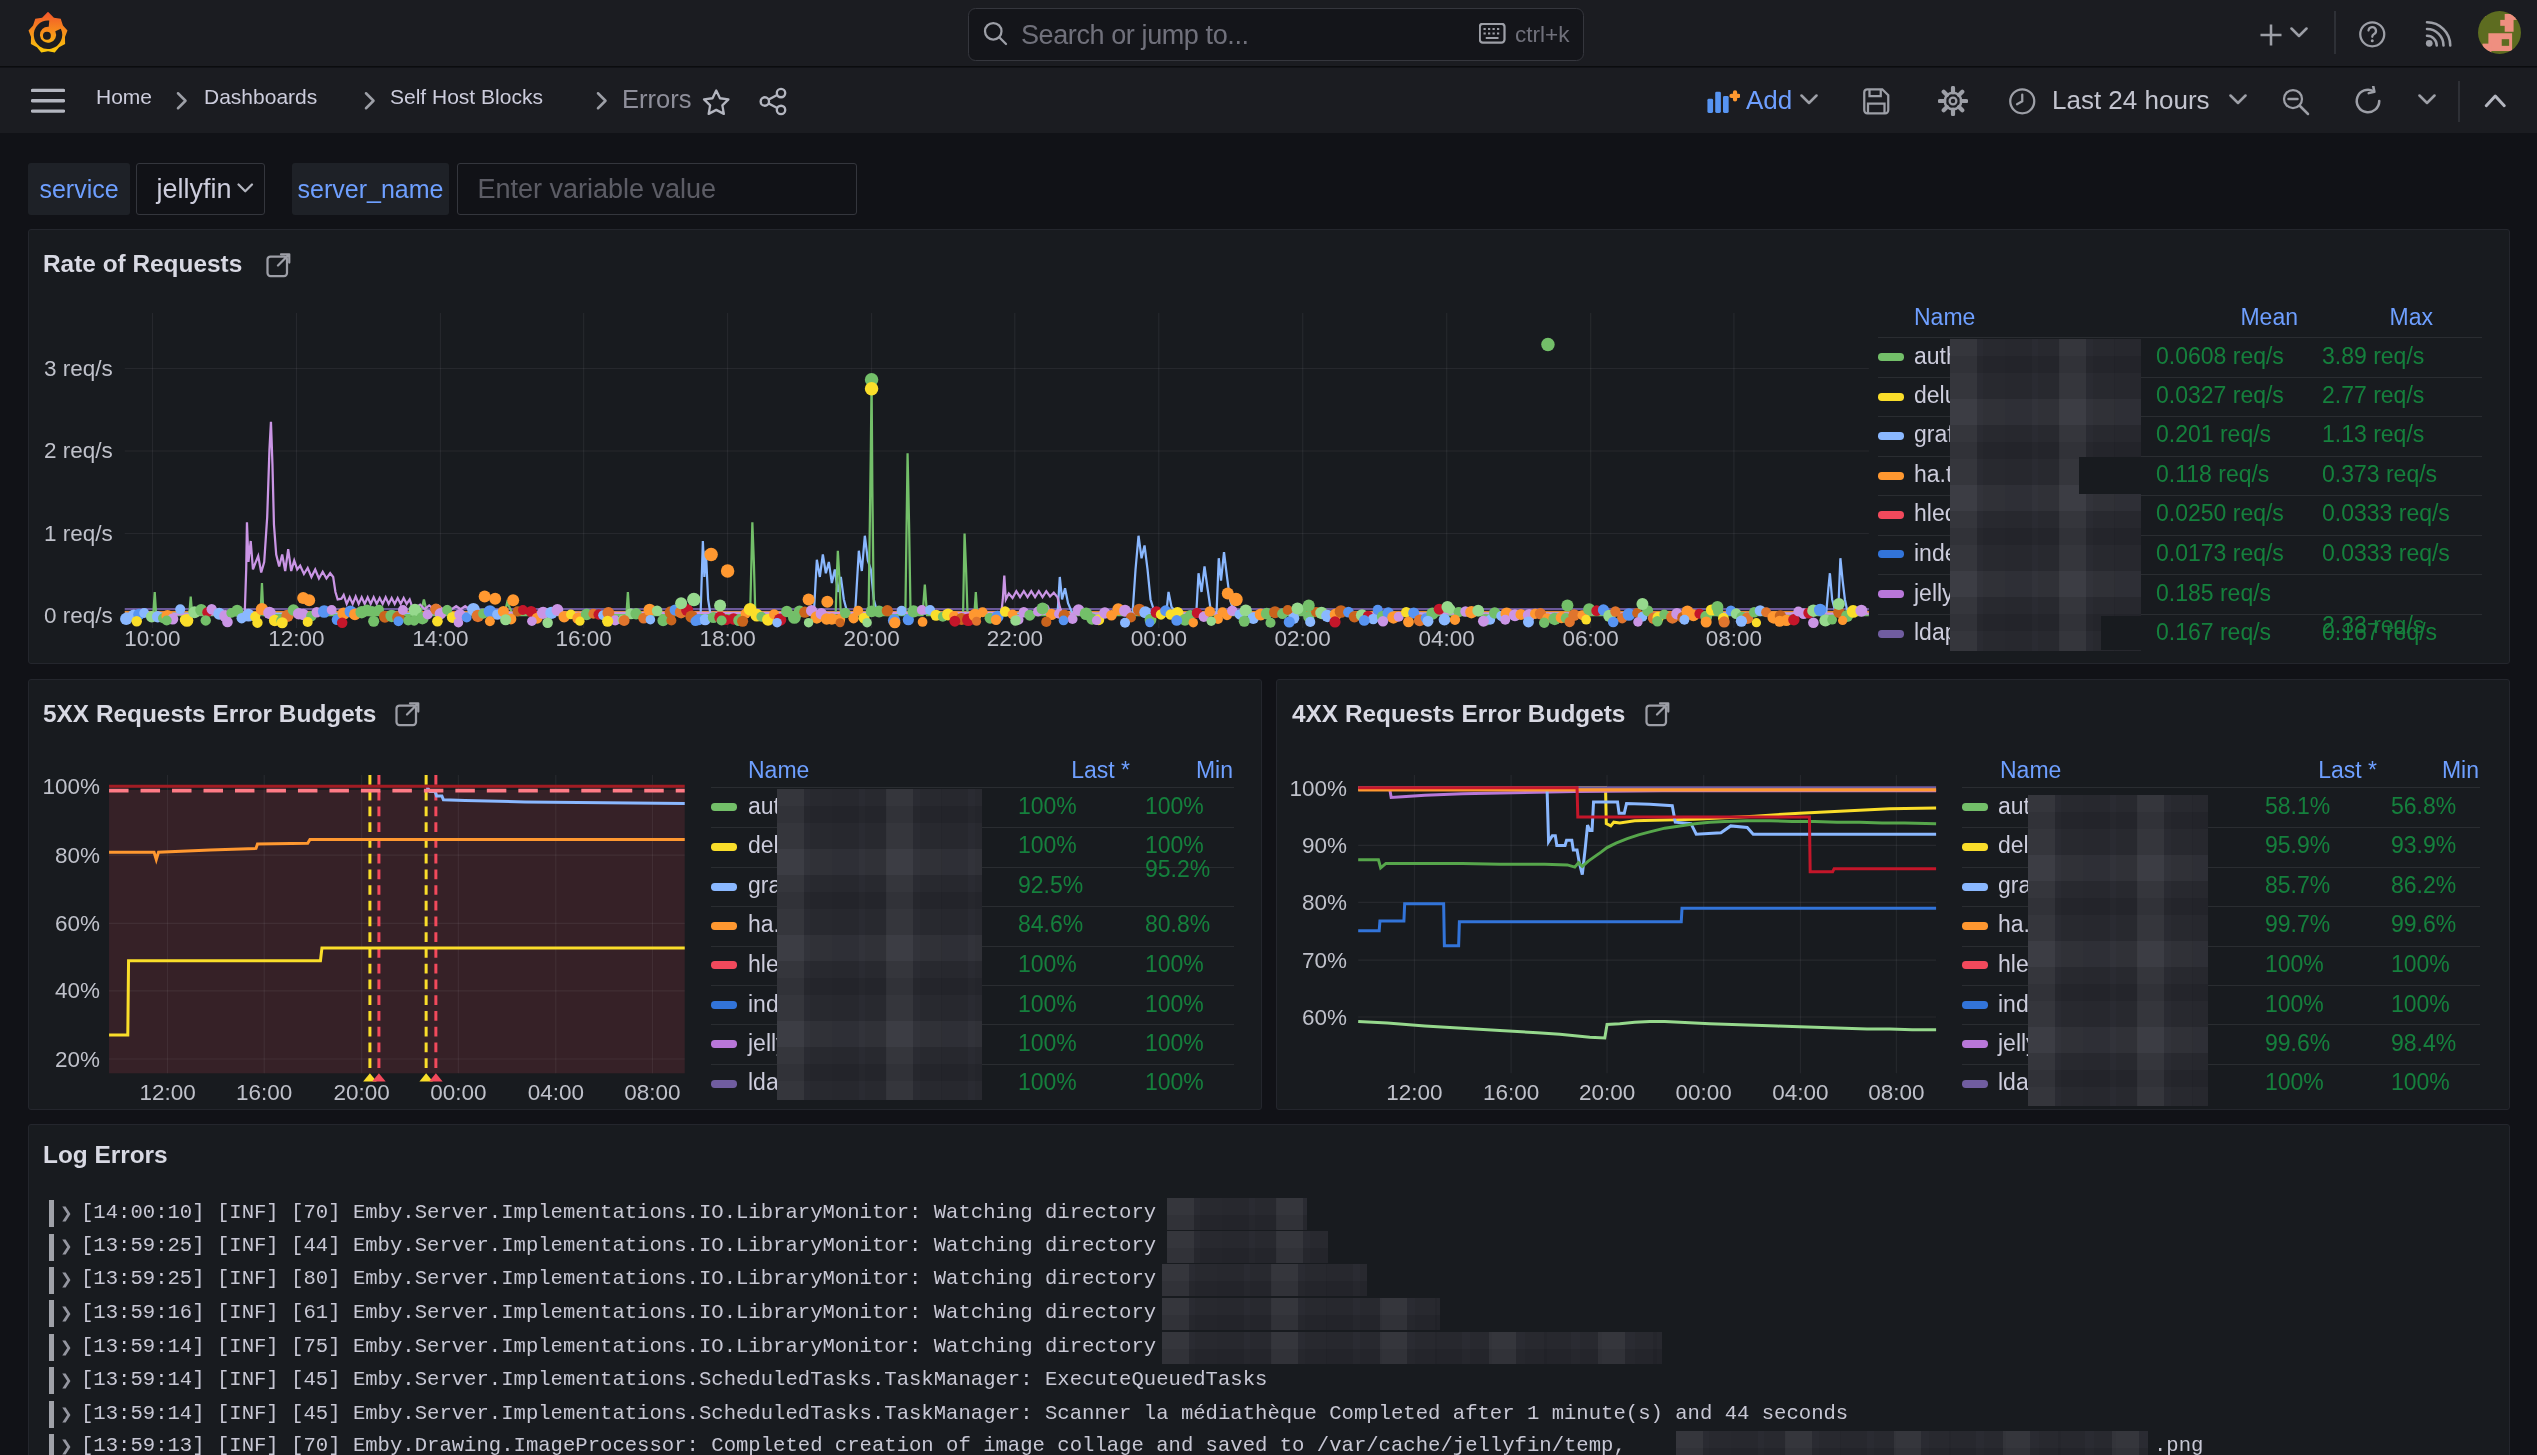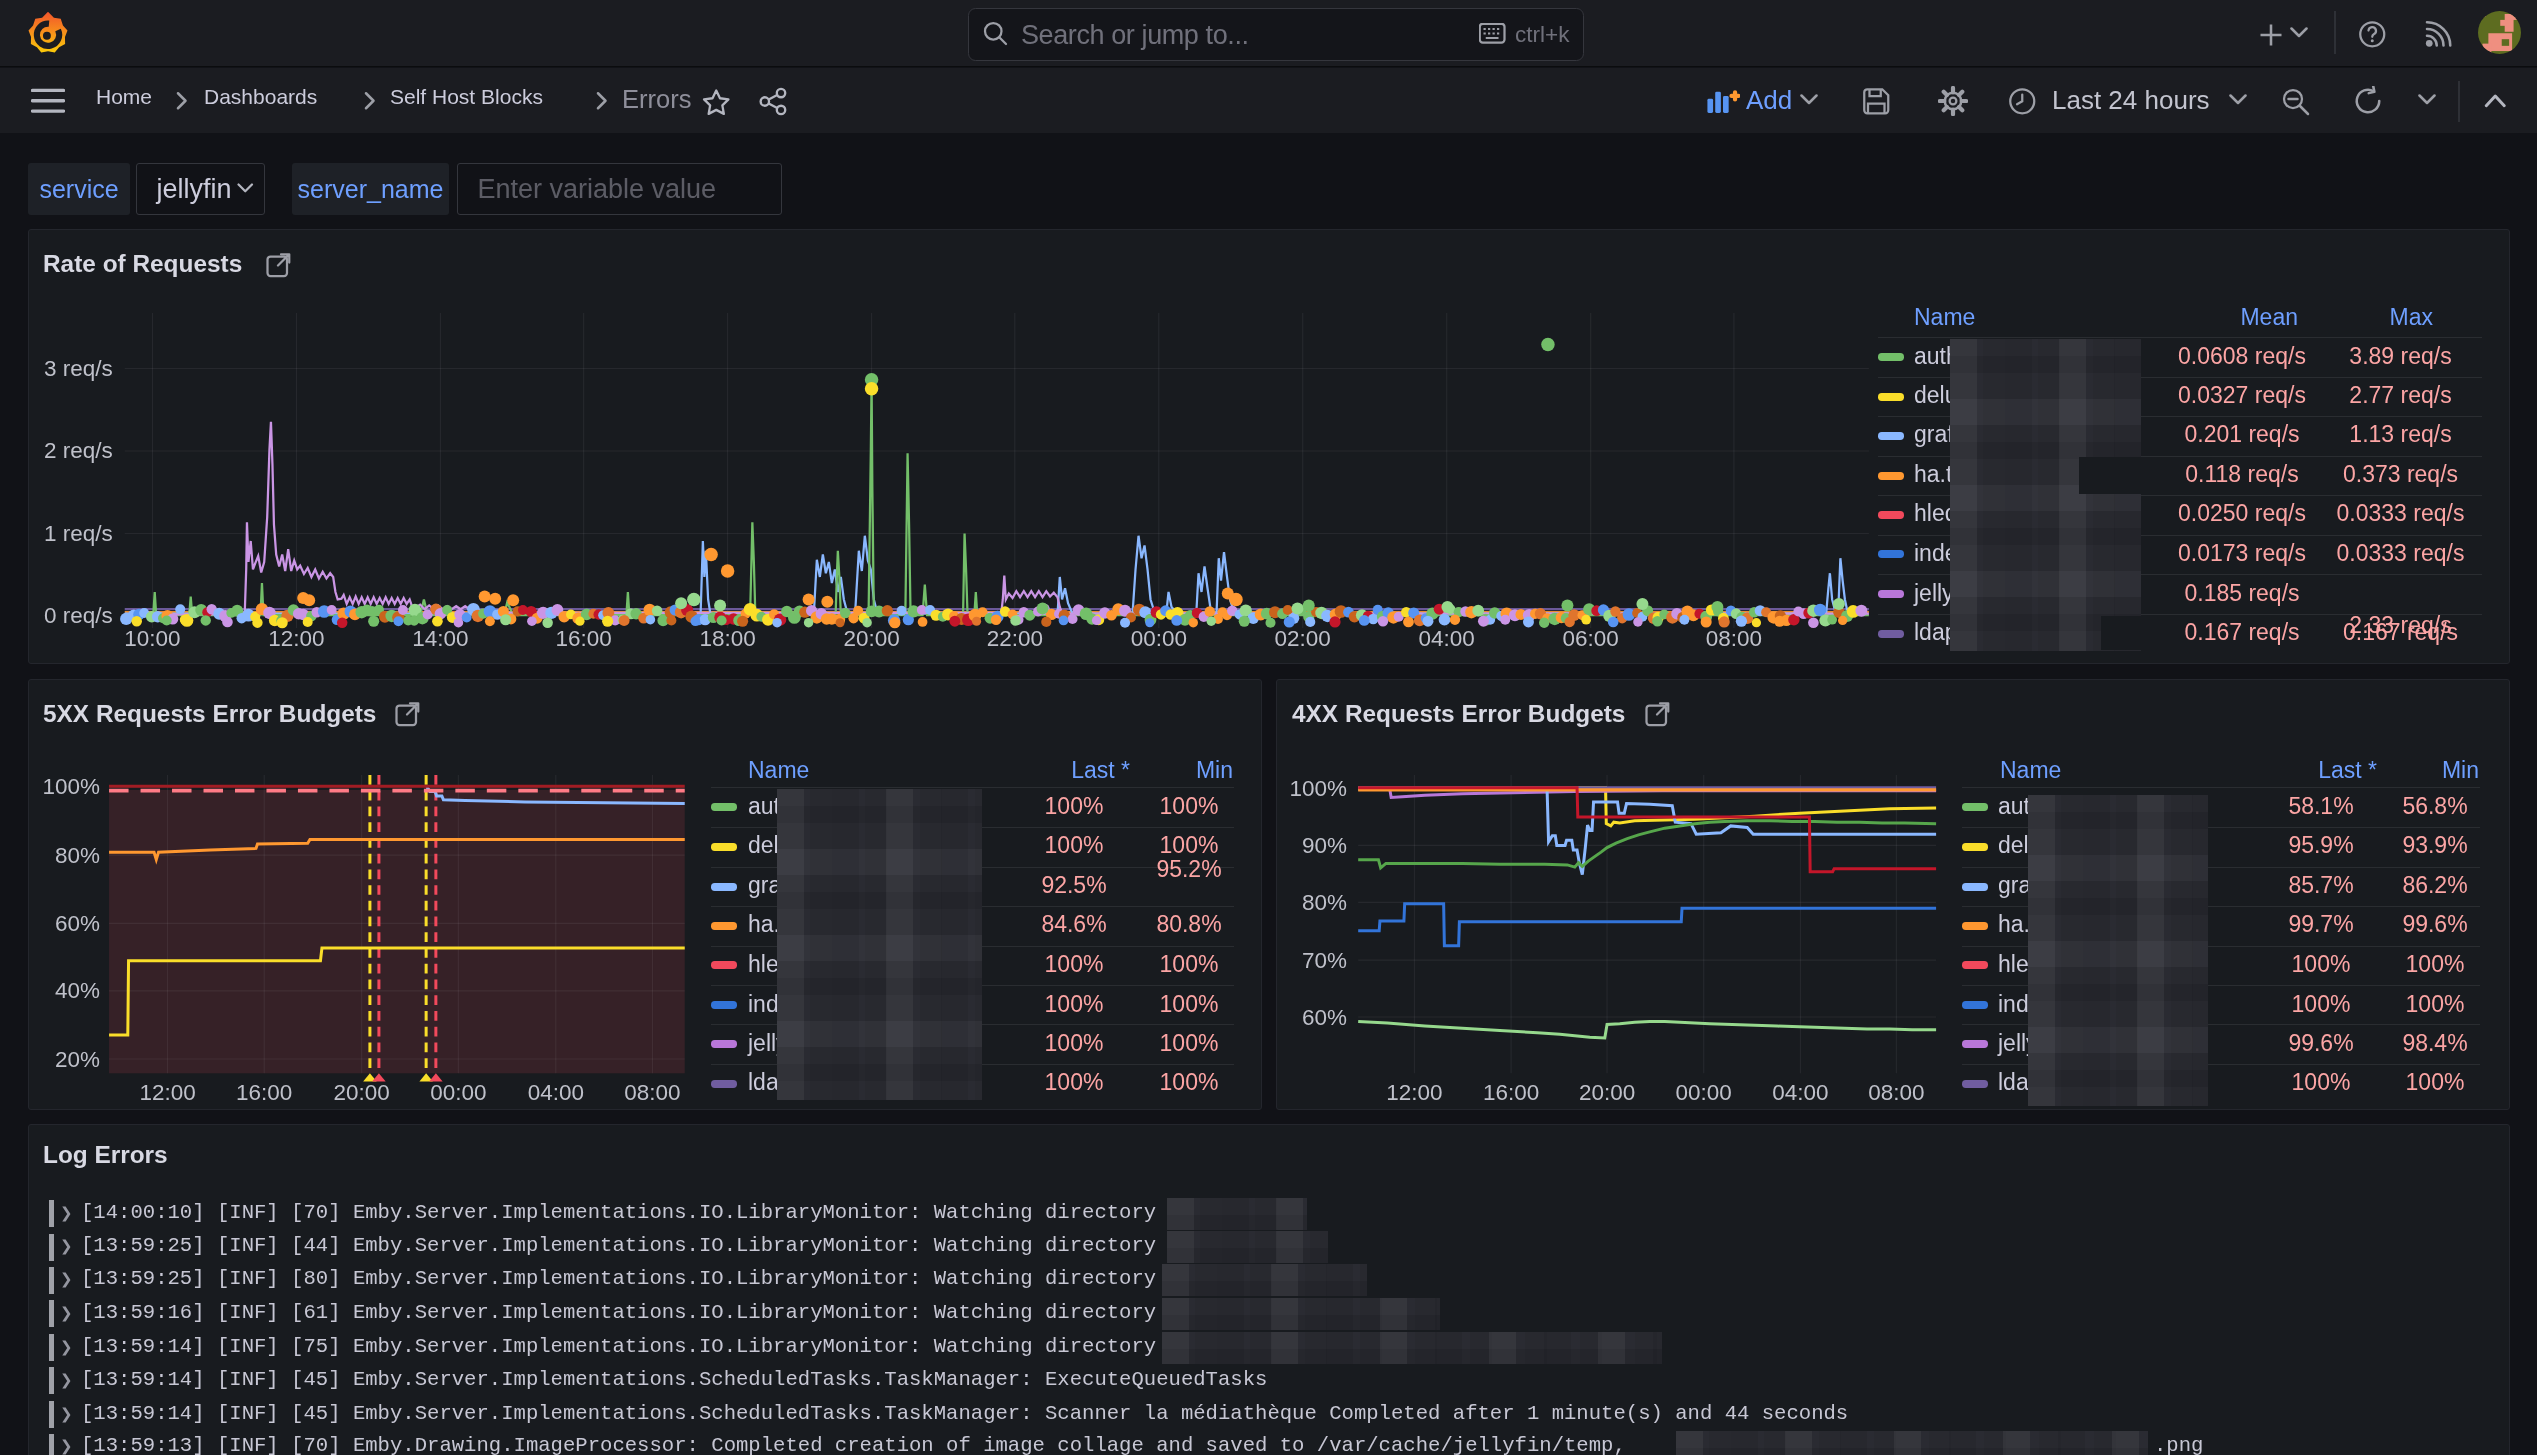--- a/index.html
+++ b/index.html
@@ -9,21 +9,21 @@
 .searchbox{position:absolute;left:968px;top:7.5px;width:616px;height:53px;background:#14151a;
   border:1.5px solid #35363d;border-radius:7.5px}
 .vlabel{position:absolute;height:52px;background:#1e2127;border-radius:3px;color:#6e9fff;
   font-weight:500;font-size:25px;display:flex;align-items:center;justify-content:center}
 .vinput{position:absolute;height:52px;background:#111217;border:1.5px solid #34363d;border-radius:3px;
   font-size:27px;display:flex;align-items:center}
 .panel{position:absolute;background:#181b1f;border:1.5px solid #24262d;border-radius:3px}
 .ptitle{position:absolute;font-size:24.4px;font-weight:600;color:#d8d9e3;letter-spacing:0px;white-space:nowrap}
 .legendhead{position:absolute;font-size:23px;font-weight:500;color:#6e9fff;white-space:nowrap}
 .legtxt{position:absolute;font-size:23px;color:#ccccdc;white-space:nowrap}
-.legval{position:absolute;font-size:23px;color:#fca5a5;white-space:nowrap;text-align:center}
+.legval{position:absolute;font-size:23px;color:#15803d;white-space:nowrap;text-align:left}
 .pill{position:absolute;width:25.5px;height:7.5px;border-radius:3.7px}
 .sep{position:absolute;height:0.7px;background:rgba(204,204,220,0.10)}
 .pix{position:absolute;background-color:#2a2b32;background-image:
   linear-gradient(90deg,rgba(255,255,255,0.05) 25%,transparent 25%,transparent 50%,rgba(0,0,0,0.07) 50%,rgba(0,0,0,0.07) 75%,transparent 75%),
   linear-gradient(0deg,rgba(255,255,255,0.04) 30%,transparent 30%,transparent 60%,rgba(0,0,0,0.09) 60%,rgba(0,0,0,0.09) 80%,transparent 80%),
   linear-gradient(90deg,transparent 60%,rgba(0,0,0,0.05) 60%);
   background-size:109px 109px,86px 86px,55px 55px}
 .crumb{font-size:21px;color:#ccccdc}
 .crumbdim{font-size:25.5px;color:rgba(204,204,220,0.65)}
 .logline{position:absolute;font-family:"Liberation Mono",monospace;font-size:20.6px;color:#c7c7d4;white-space:pre}
@@ -155,21 +155,21 @@
 <div class="abs" style="left:2458px;top:81px;width:1.5px;height:41px;background:#2e3036"></div>
 <svg class="abs" style="left:2484px;top:93px" width="22.5" height="15" viewBox="0 0 30 20" fill="none">
     <path d="M3 17 L15 4 L27 17" stroke="#b4b6c0" stroke-width="4" stroke-linecap="round" stroke-linejoin="round"></path>
   </svg>
 <div class="vlabel" style="left:28px;top:163px;width:102px">service</div>
 <div class="vinput" style="left:136px;top:163px;width:129px;color:#ccccdc;padding-left:19.5px">jellyfin</div>
 <svg class="abs" style="left:237px;top:183px" width="16.5" height="11.2" viewBox="0 0 22 15" fill="none">
     <path d="M2 2 L11 11 L20 2" stroke="#b4b6c0" stroke-width="3" stroke-linecap="round" stroke-linejoin="round"></path>
   </svg>
 <div class="vlabel" style="left:292px;top:163px;width:157px">server_name</div>
-<div class="vinput" style="left:457px;top:163px;width:325px;color:rgba(204,204,220,0.40);padding-left:19.5px">Enter variable value</div>
+<div class="vinput" style="left:457px;top:163px;width:400px;color:rgba(204,204,220,0.40);padding-left:19.5px">Enter variable value</div>
 <div class="panel" style="left:28px;top:229px;width:2482px;height:435px"></div>
 <div class="ptitle" style="left:43px;top:250px">Rate of Requests</div>
 <svg class="abs" style="left:266px;top:252px" width="25.5" height="25.5" viewBox="0 0 34 34" fill="none">
     <rect x="2" y="6" width="26" height="26" rx="4" stroke="#9d9fa7" stroke-width="3"></rect>
     <path d="M16 18 L30 4 M20 3 H31 V14" stroke="#9d9fa7" stroke-width="3" stroke-linecap="round" stroke-linejoin="round"></path>
   </svg>
 <svg class="abs" style="left:28px;top:229px" width="2482" height="435" viewBox="0 0 3310 580" fill="none">
     <line x1="166" y1="112" x2="166" y2="532" stroke="rgba(204,204,220,0.08)" stroke-width="1.5"></line>
     <line x1="358" y1="112" x2="358" y2="532" stroke="rgba(204,204,220,0.08)" stroke-width="1.5"></line>
     <line x1="550" y1="112" x2="550" y2="532" stroke="rgba(204,204,220,0.08)" stroke-width="1.5"></line>

